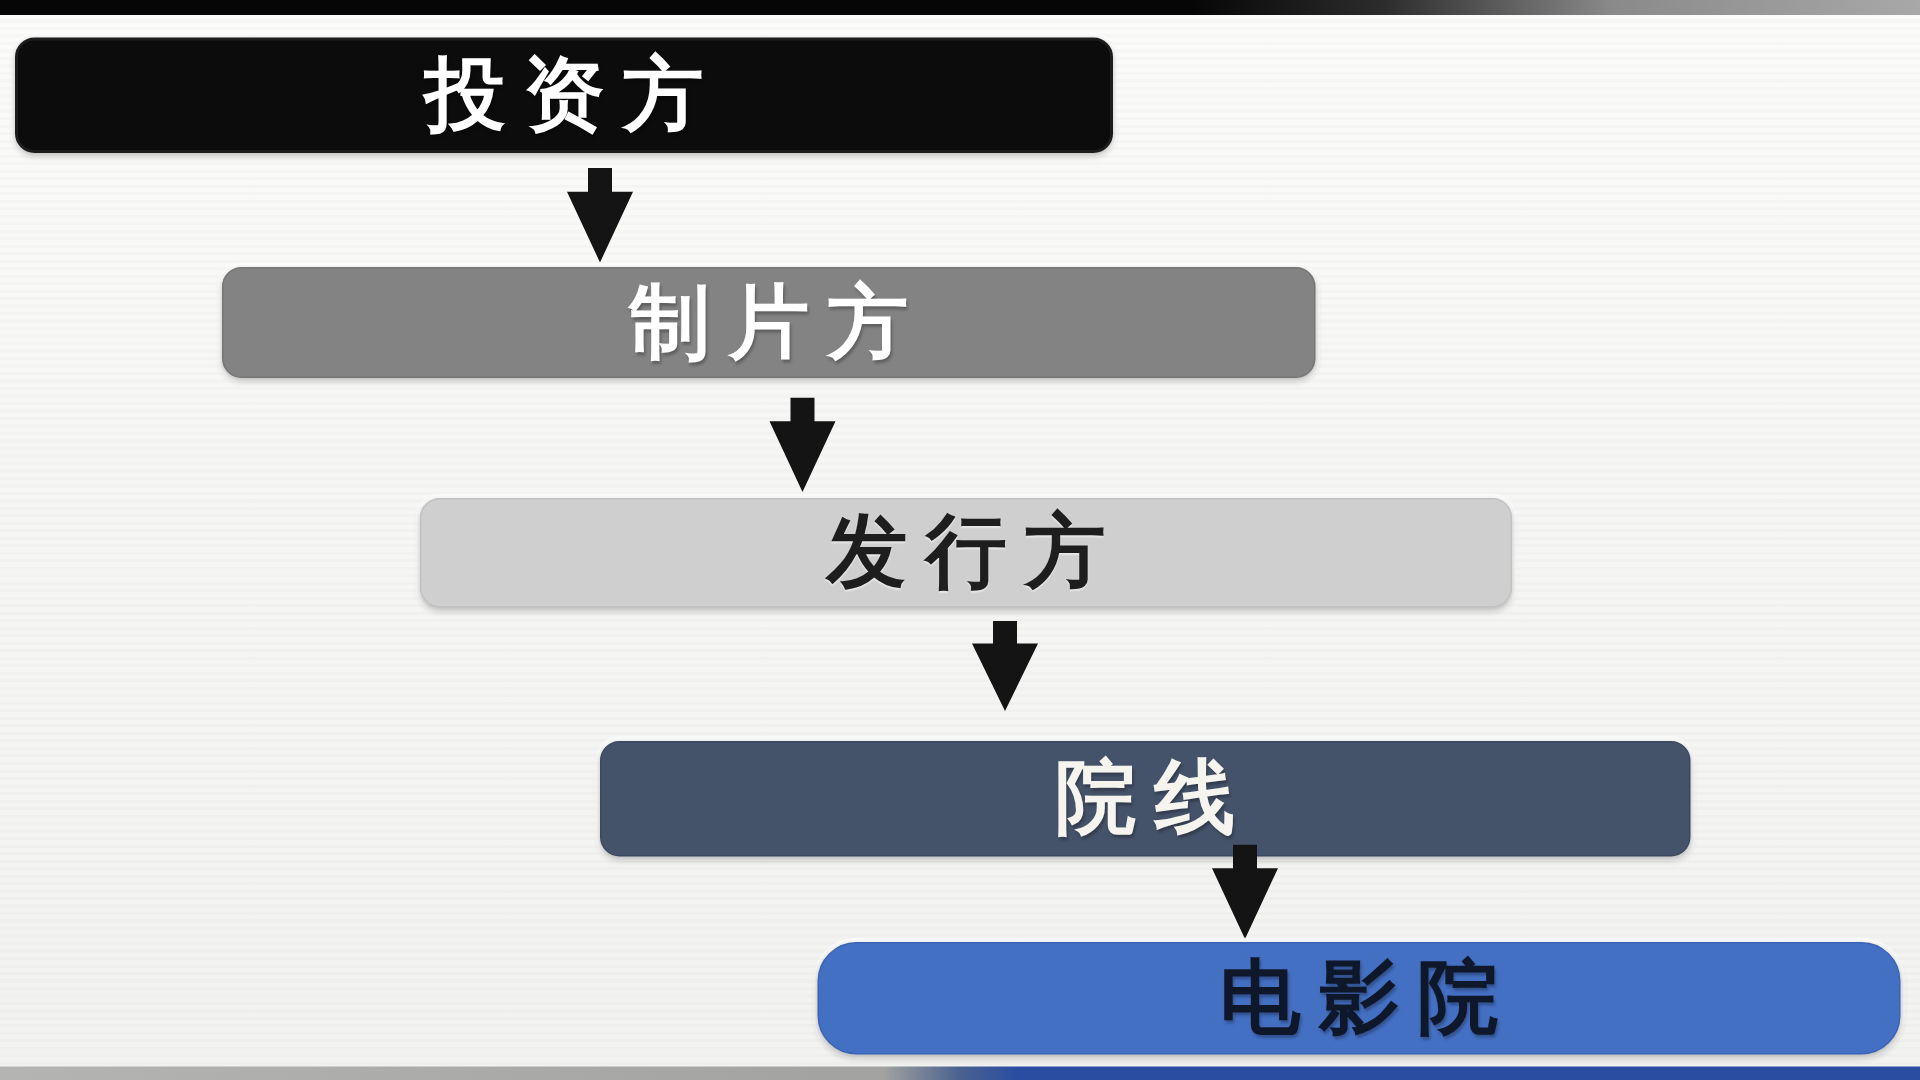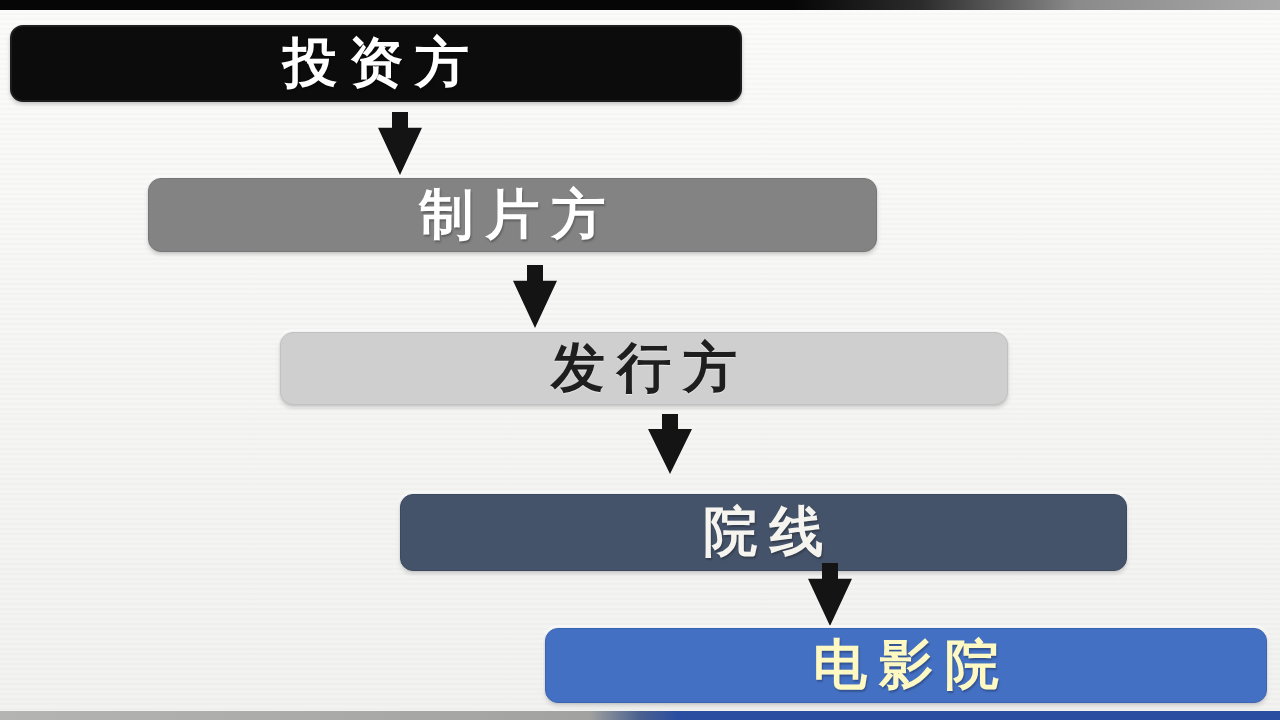--- a/index.html
+++ b/index.html
@@ -85,19 +85,19 @@
   <div class="node n4" style="background: rgb(69, 83, 106); color: rgb(246, 244, 239);">
     <span>院线</span>
   </div>
 
   <div class="arrow a4">
     <svg viewBox="0 0 46 64" preserveAspectRatio="none" aria-hidden="true">
       <path class="arrow-shape" d="M15 0 L31 0 L31 16 L45 16 L23 64 L1 16 L15 16 Z" fill="#141414"></path>
     </svg>
   </div>
 
-  <div class="node n5" style="background: rgb(68, 112, 196); color: #fef9c3;">
+  <div class="node n5" style="background: rgb(68, 112, 196); color: #0f172a; border-radius: 26px;">
     <span>电影院</span>
   </div>
 
   <div class="bottom-strip"></div>
 
 </div>
 
 </body></html>

